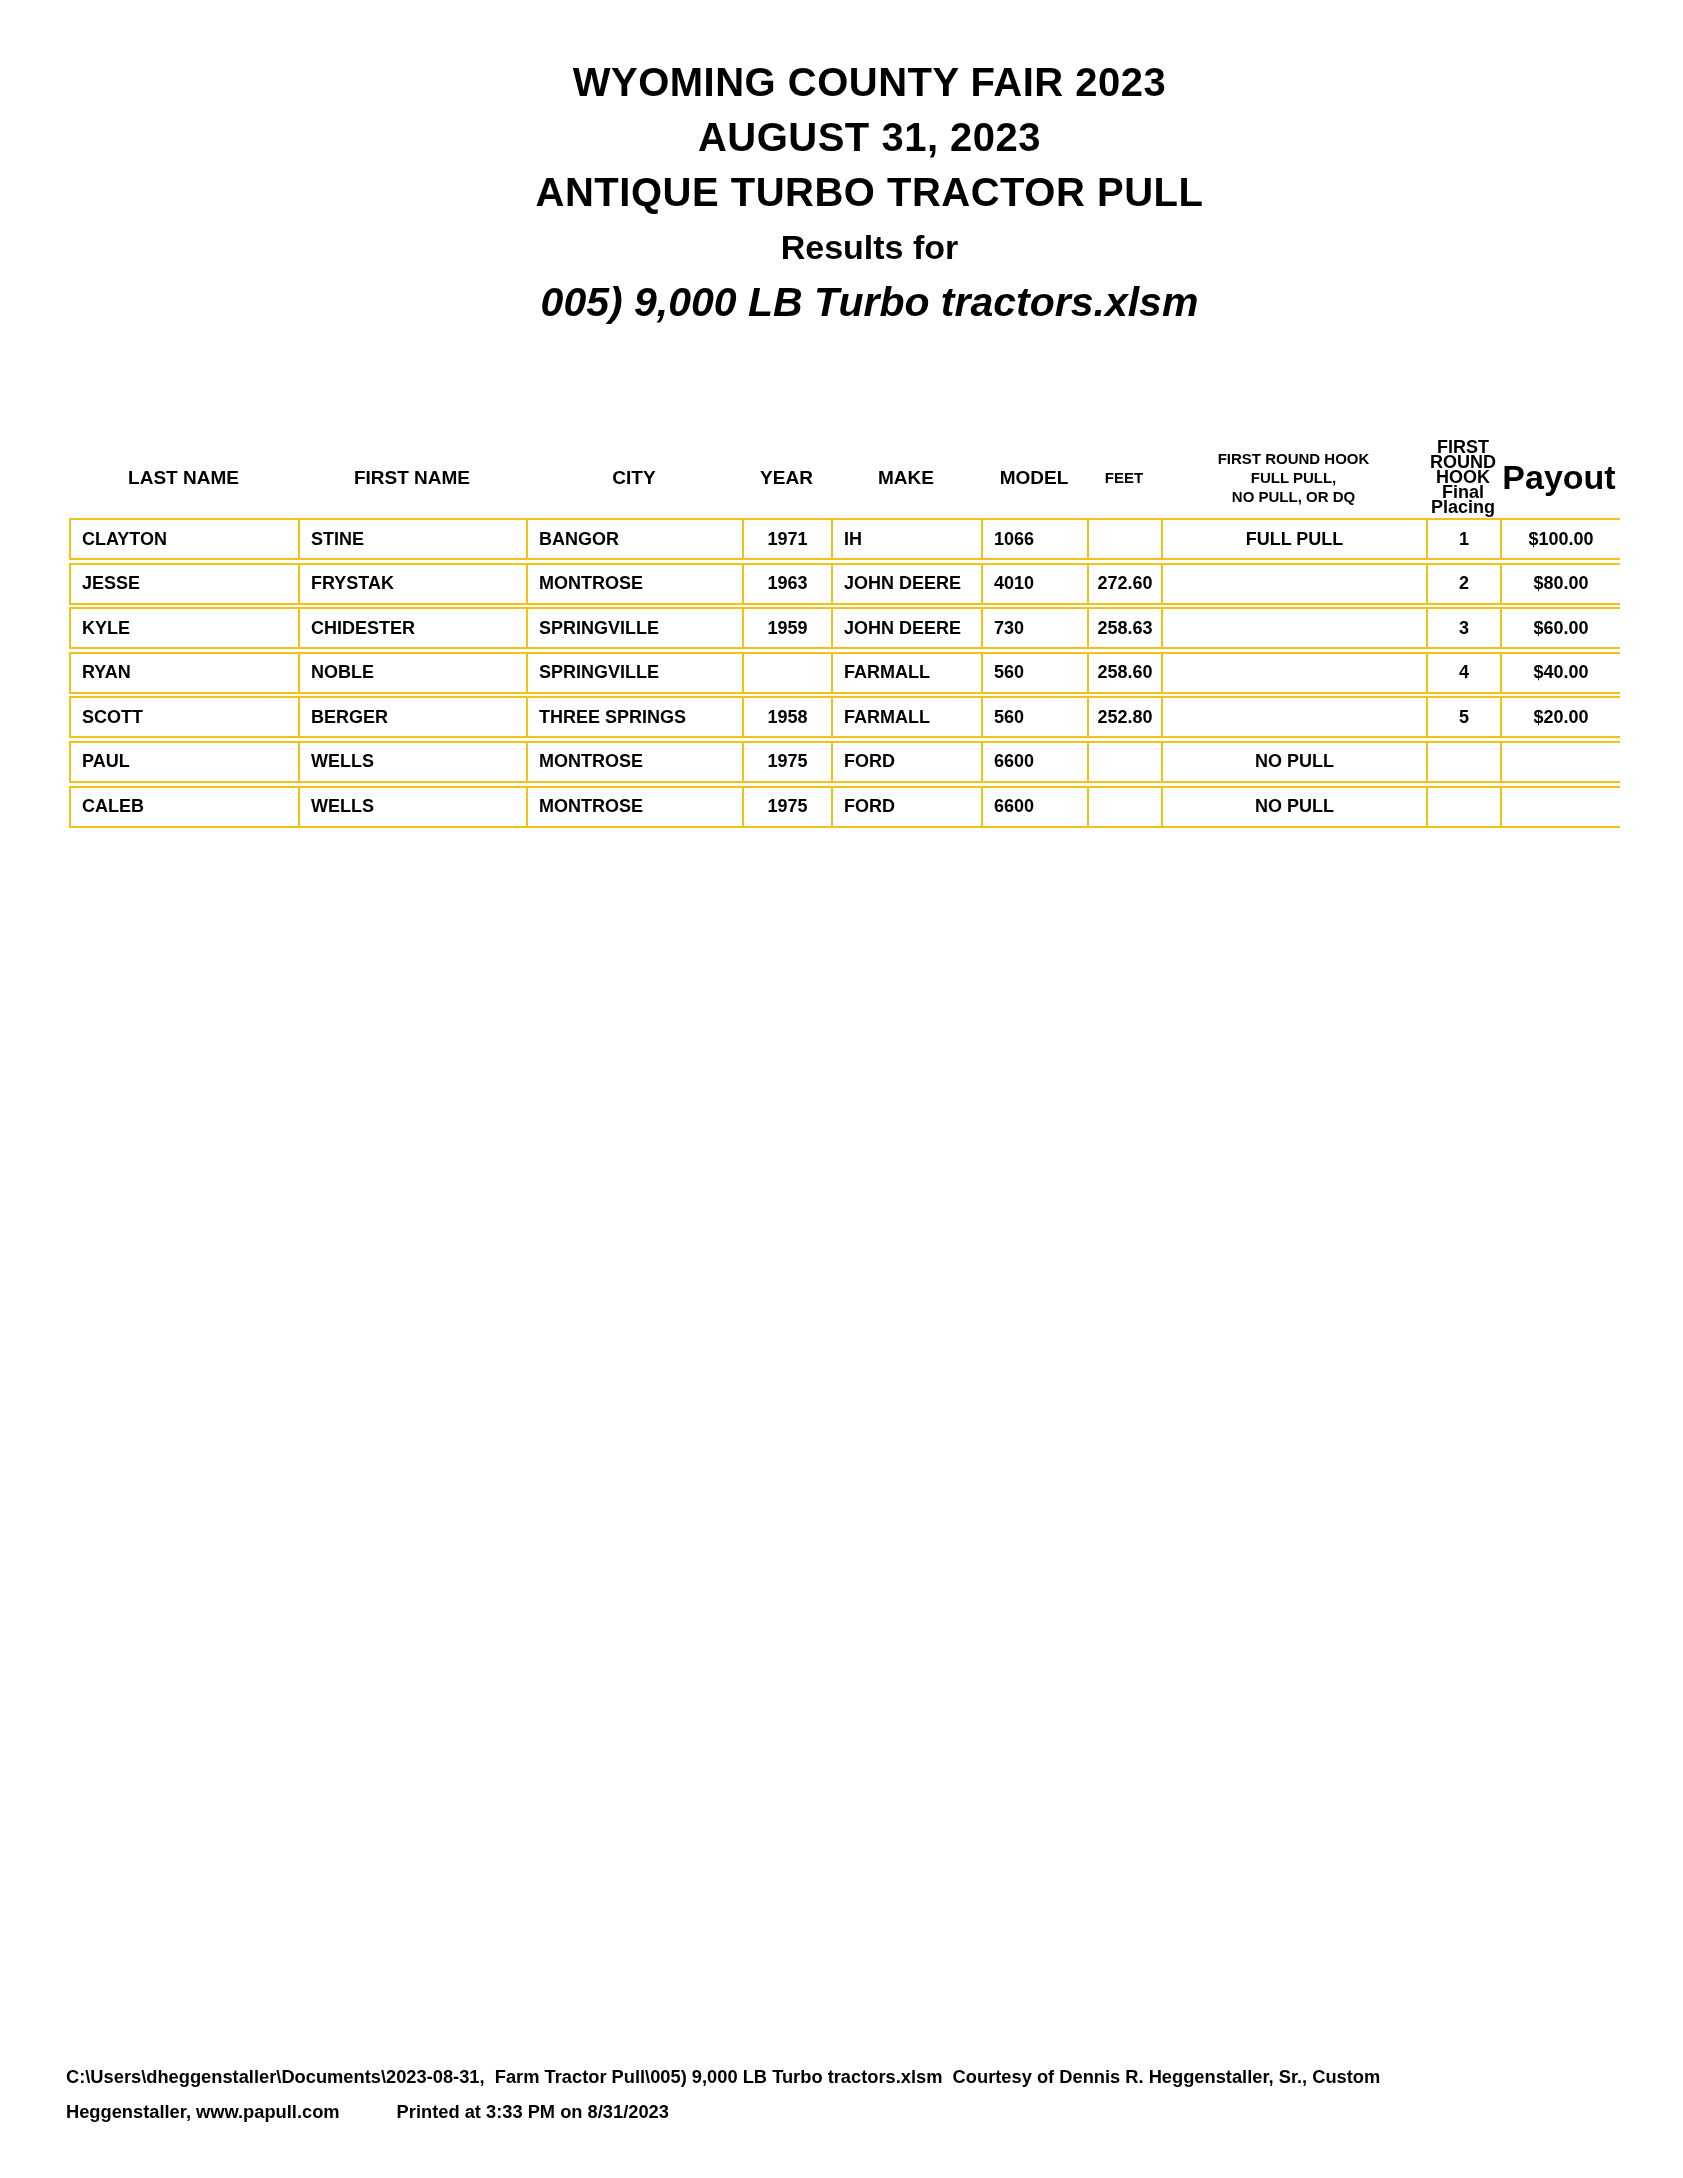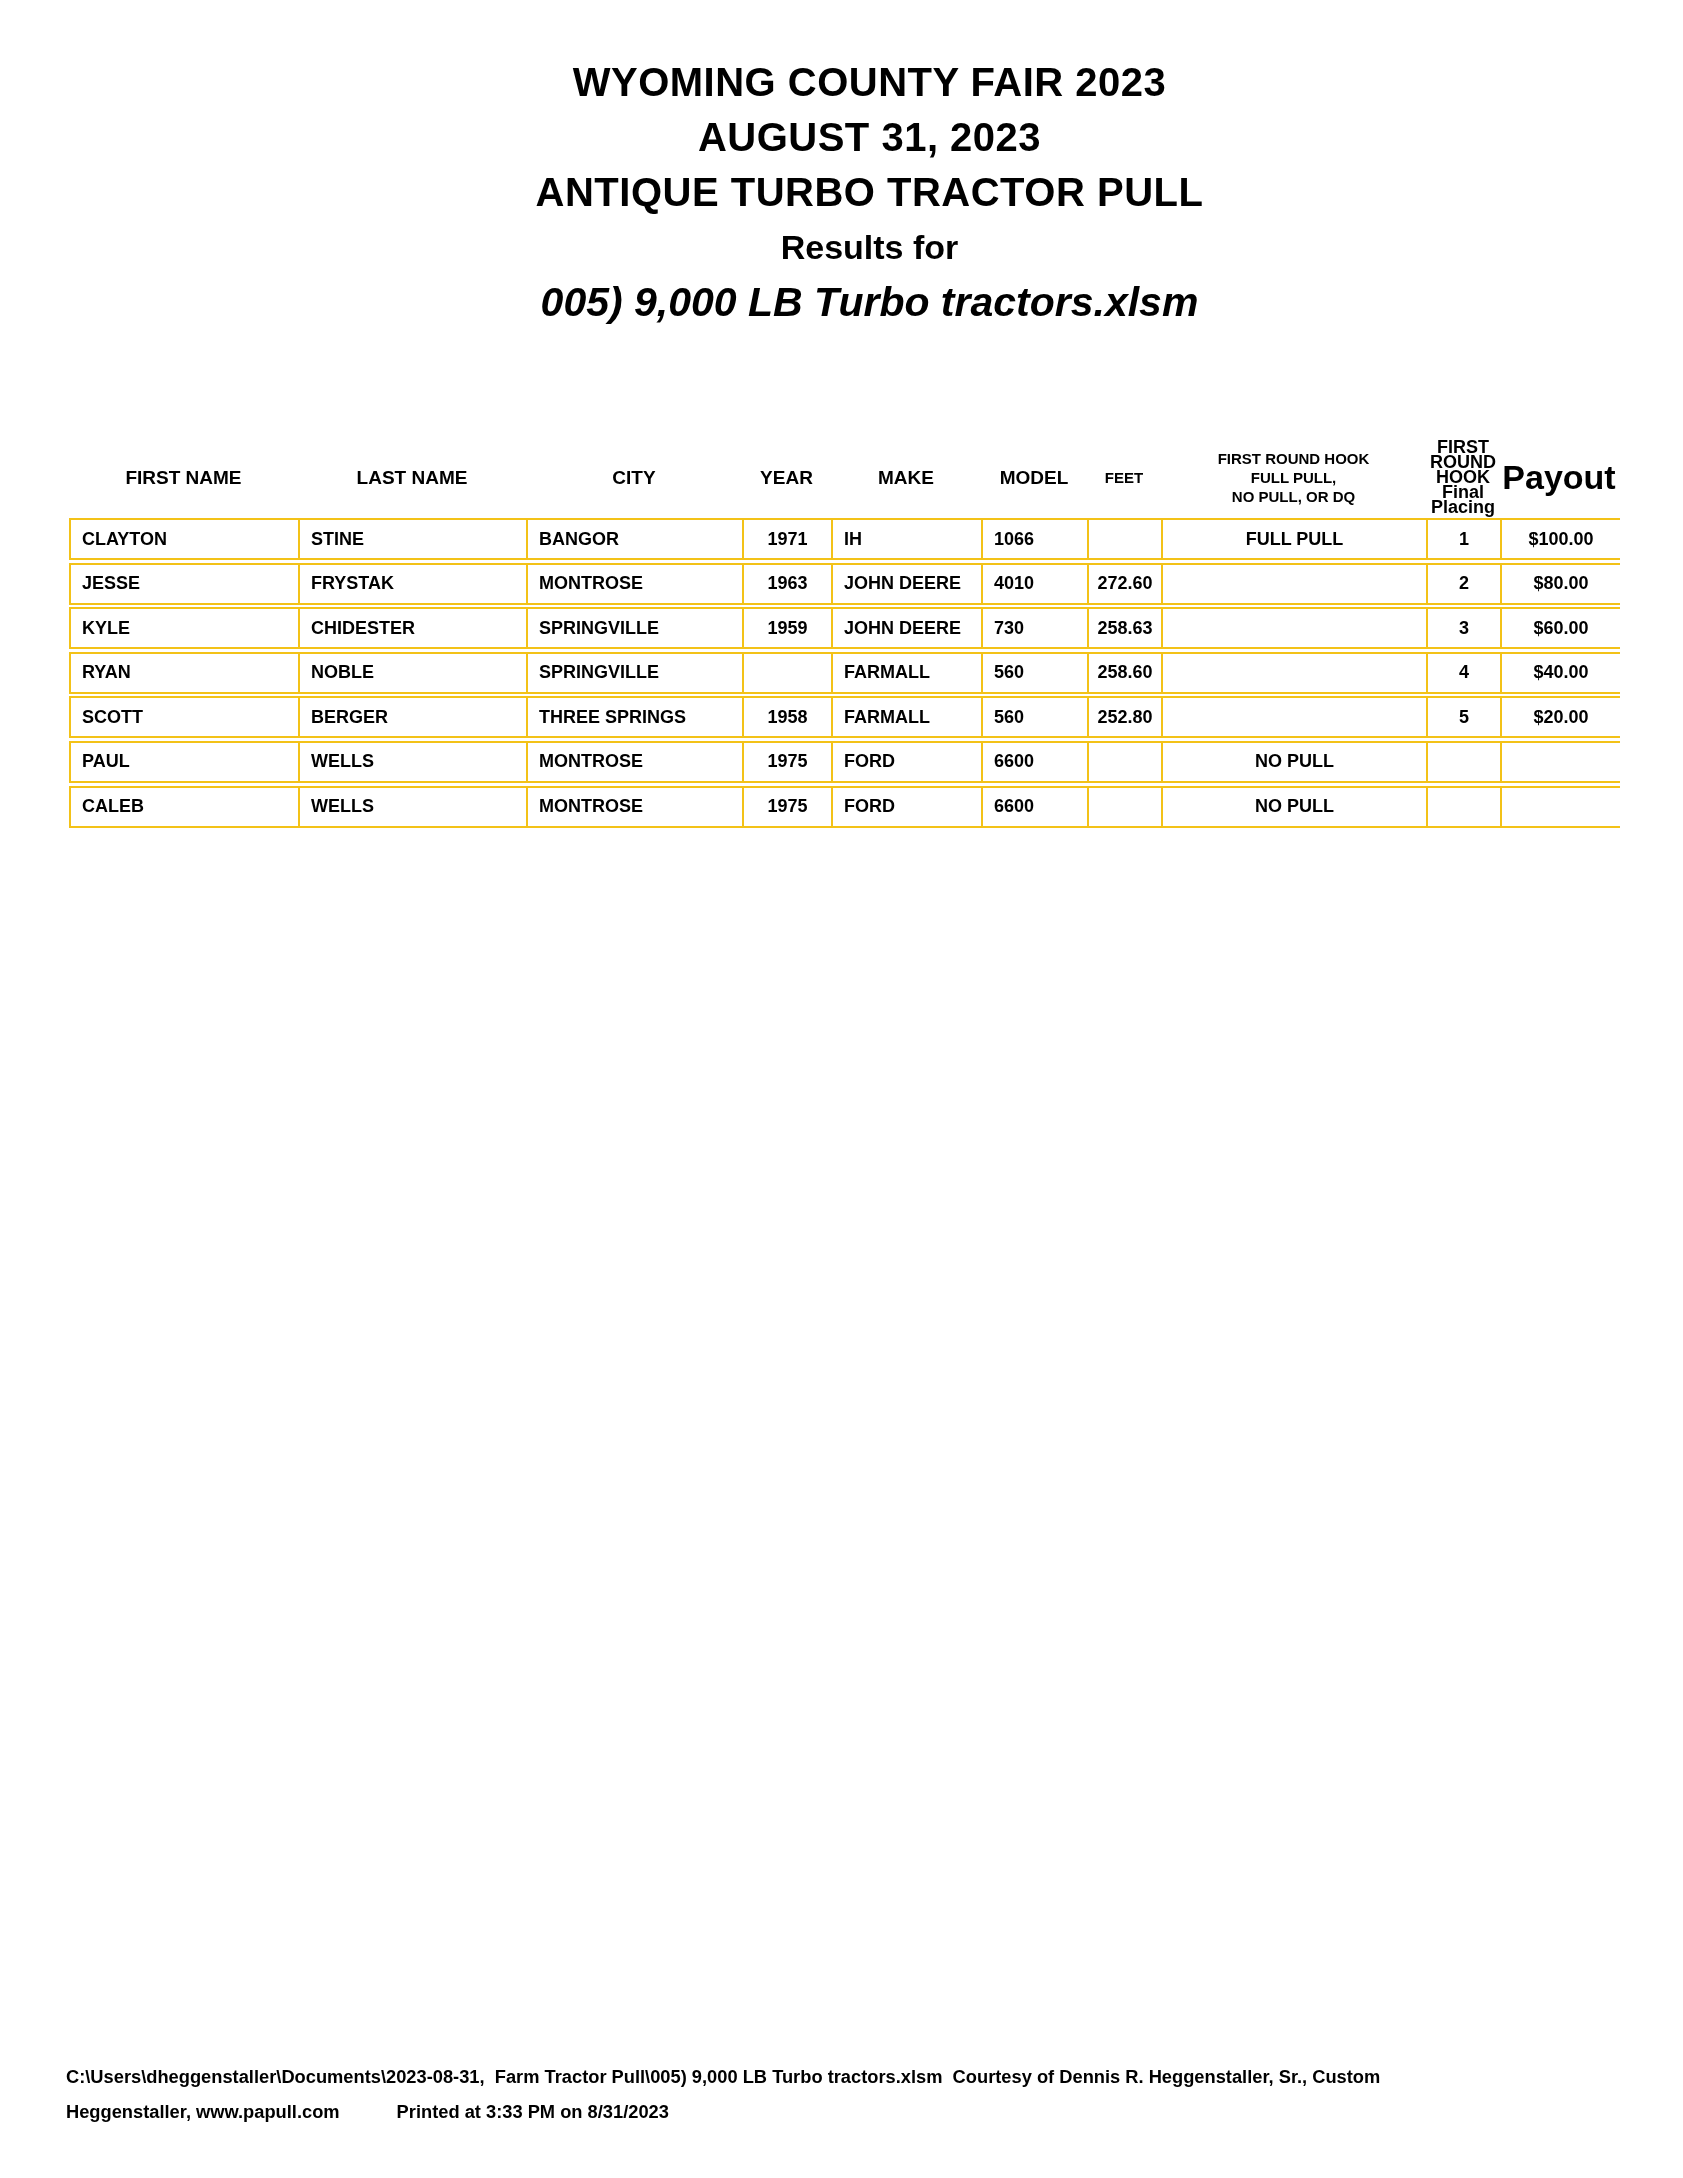--- a/index.html
+++ b/index.html
@@ -85,22 +85,22 @@
 
   <div class="titles">
     <div class="t-big">WYOMING COUNTY FAIR 2023</div>
     <div class="t-big">AUGUST 31, 2023</div>
     <div class="t-big">ANTIQUE TURBO TRACTOR PULL</div>
     <div class="t-med">Results for</div>
     <div class="t-file">005) 9,000 LB Turbo tractors.xlsm</div>
   </div>
 
   <div class="thead" id="thead">
+      <div class="hcell h-last_name">LAST NAME</div>
       <div class="hcell h-first_name">FIRST NAME</div>
-      <div class="hcell h-last_name">LAST NAME</div>
       <div class="hcell h-city">CITY</div>
       <div class="hcell h-year">YEAR</div>
       <div class="hcell h-make">MAKE</div>
       <div class="hcell h-model">MODEL</div>
       <div class="hcell h-feet">FEET</div>
       <div class="hcell h-hook_result">
         <span>FIRST ROUND HOOK</span>
         <span>FULL PULL,</span>
         <span>NO PULL, OR DQ</span>
       </div>

